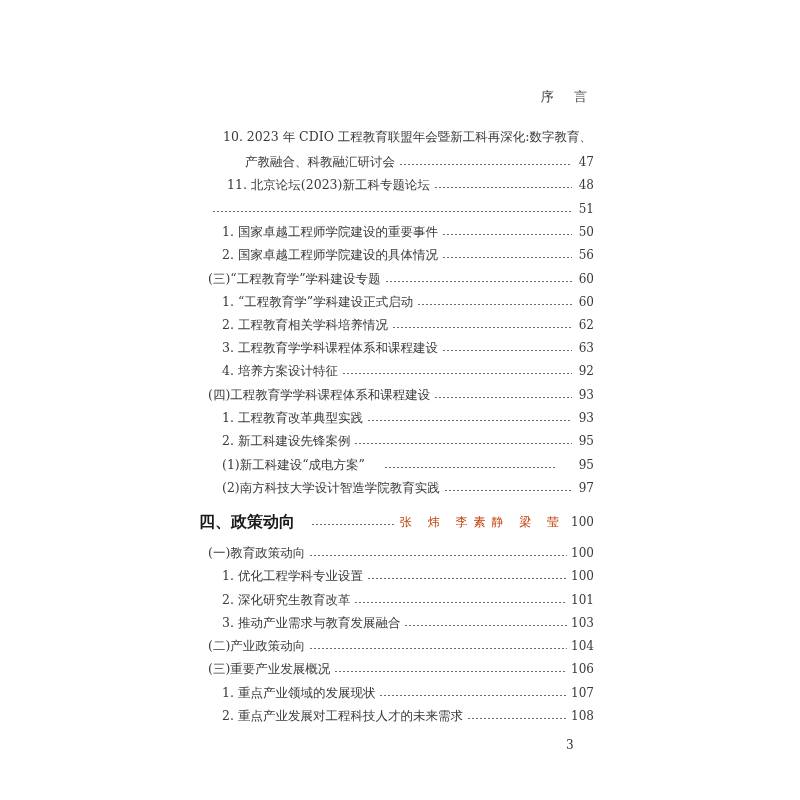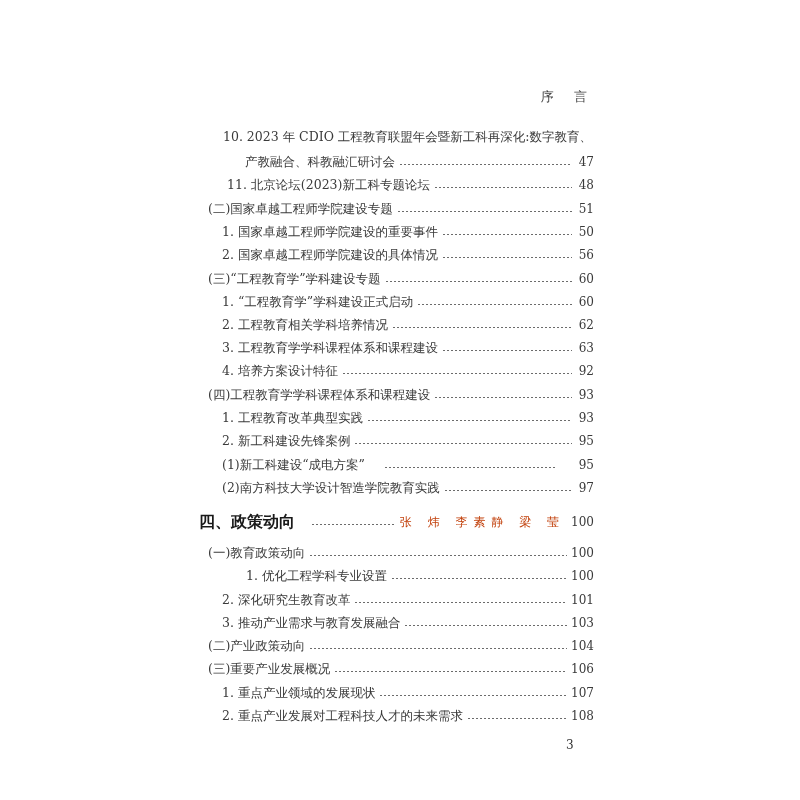--- a/index.html
+++ b/index.html
@@ -51,21 +51,20 @@
     <span class="label">产教融合、科教融汇研讨会</span>
     <span class="dots"></span>
     <span class="page">47</span>
   </div>
   <div class="row" style="top:174px; left:227px;">
     <span class="label">11. 北京论坛(2023)新工科专题论坛</span>
     <span class="dots"></span>
     <span class="page">48</span>
   </div>
   <div class="row" style="top:198px; left:208px;">
-    <span class="label">(二)国家卓越工程师学院建设专题</span>
     <span class="dots"></span>
     <span class="page">51</span>
   </div>
   <div class="row" style="top:221px; left:222px;">
     <span class="label">1. 国家卓越工程师学院建设的重要事件</span>
     <span class="dots"></span>
     <span class="page">50</span>
   </div>
   <div class="row" style="top:244px; left:222px;">
     <span class="label">2. 国家卓越工程师学院建设的具体情况</span>
@@ -128,21 +127,21 @@
     <span class="dots" style="margin-left:16px;"></span>
     <span class="authors">张 炜 李素静 梁 莹</span>
     <span class="page">100</span>
   </div>
 
   <div class="row" style="top:542px; left:208px;">
     <span class="label">(一)教育政策动向</span>
     <span class="dots"></span>
     <span class="page">100</span>
   </div>
-  <div class="row" style="top:565px; left:222px;margin-left:24px;">
+  <div class="row" style="top:565px; left:222px;">
     <span class="label">1. 优化工程学科专业设置</span>
     <span class="dots"></span>
     <span class="page">100</span>
   </div>
   <div class="row" style="top:589px; left:222px;">
     <span class="label">2. 深化研究生教育改革</span>
     <span class="dots"></span>
     <span class="page">101</span>
   </div>
   <div class="row" style="top:612px; left:222px;">

